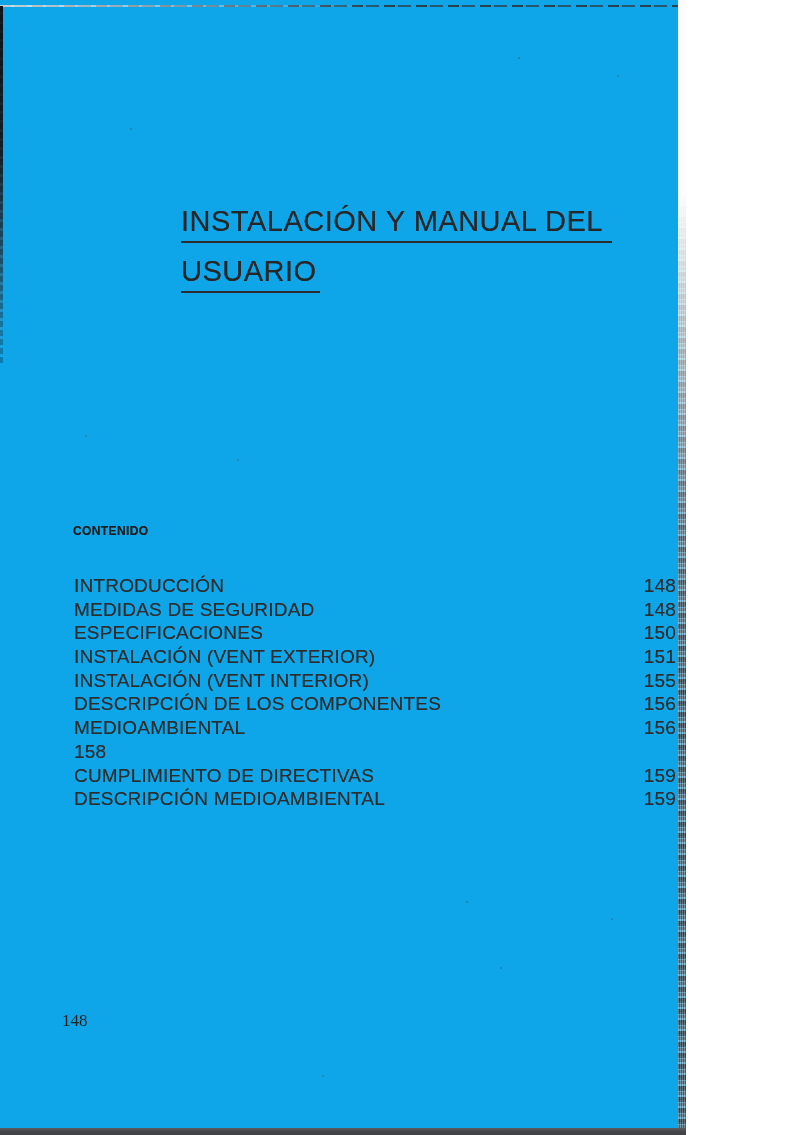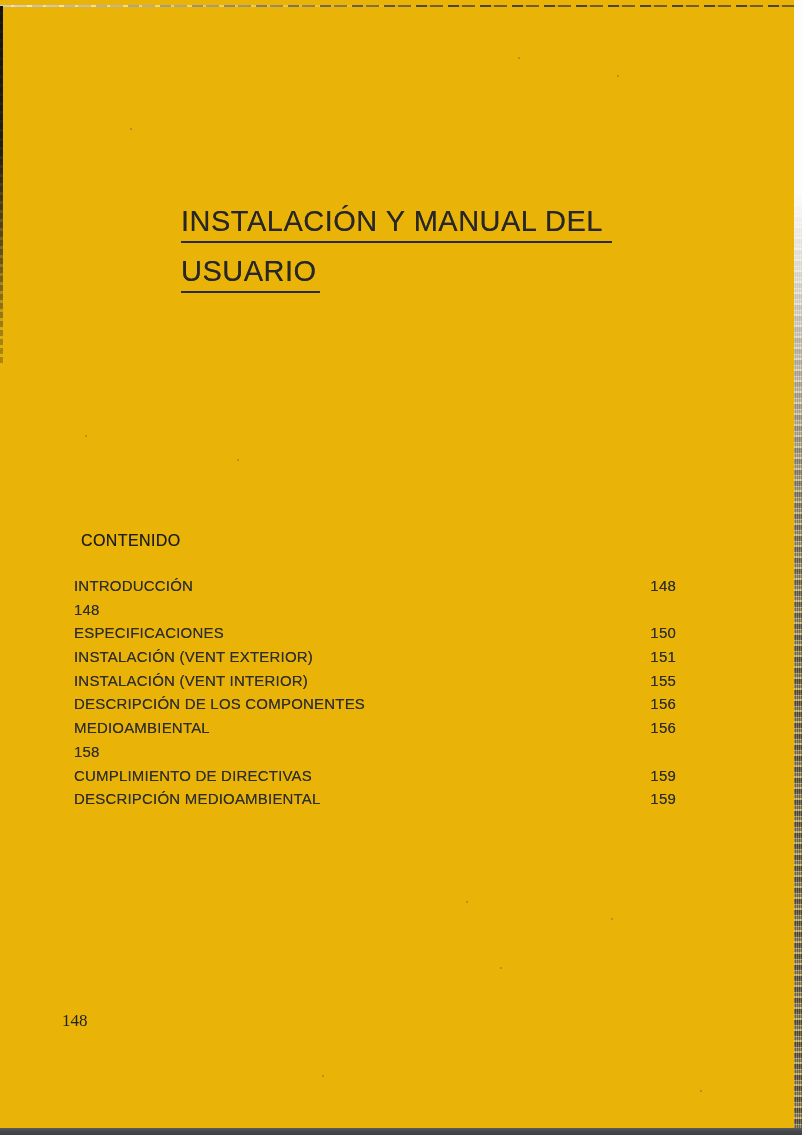--- a/index.html
+++ b/index.html
@@ -3,22 +3,22 @@
 <meta charset="utf-8">
 <style>
   html, body { margin: 0; padding: 0; }
   body {
     width: 802px; height: 1135px;
     background: #ffffff;
     font-family: "Liberation Sans", "DejaVu Sans", sans-serif;
   }
   .page {
     position: relative;
-    width: 802px; height: 1135px;
-    background: #eab308;
+    width: 686px; height: 1135px;
+    background: #0ea5e9;
     overflow: hidden;
     color: #2a2a2a;
   }
   
   .scan-edge-top {
     position: absolute; top: 5px; left: 0; right: 0; height: 2px;
     background:
       linear-gradient(90deg, rgba(252,252,252,0.75) 0%, rgba(252,252,252,0.35) 30%, rgba(252,252,252,0) 55%),
       repeating-linear-gradient(90deg,
         rgba(48,48,50,0.85) 0px, rgba(48,48,50,0.85) 11px,
@@ -67,32 +67,32 @@
   .title-line {
     display: table;
     padding: 0 9px 4px 0;
     border-bottom: 2.5px solid #2c2c2c;
     margin-bottom: 13px;
     white-space: nowrap;
   }
   .title-line-2 { padding-right: 3px; margin-top: 8px; }
   .contents-heading {
     position: absolute; left: 73px; top: 524px;
-    margin: 8px;
-    font-size: 16px; font-weight: 400; letter-spacing: 0.4px;
+    margin: 0;
+    font-size: 12px; font-weight: 700; letter-spacing: 0.4px;
     color: #1e1e1e;
     text-shadow: 0 0 0.5px rgba(30,30,30,0.7);
   }
   .toc {
     position: absolute; left: 74px; top: 574px; width: 602px;
   }
   .toc-row {
     display: flex; justify-content: space-between; align-items: baseline;
     height: 23.7px; line-height: 23.7px;
-    font-size: 15px; letter-spacing: 0.2px;
+    font-size: 19px; letter-spacing: 0.2px;
     color: #2d2d2d;
     text-shadow: 0 0 0.5px rgba(45,45,45,0.65);
     white-space: nowrap;
   }
   .toc-page { text-align: right; }
   .footer-page-number {
     position: absolute; left: 62px; top: 1011px;
     font-family: "Liberation Serif", "DejaVu Serif", serif;
     font-size: 17px; color: #222;
   }
@@ -123,20 +123,21 @@
   </h1>
 
   <h2 class="contents-heading">CONTENIDO</h2>
 
   <div class="toc">
     <div class="toc-row">
       <span class="toc-label">INTRODUCCIÓN</span>
       <span class="toc-page">148</span>
     </div>
     <div class="toc-row">
+      <span class="toc-label">MEDIDAS DE SEGURIDAD</span>
       <span class="toc-page">148</span>
     </div>
     <div class="toc-row">
       <span class="toc-label">ESPECIFICACIONES</span>
       <span class="toc-page">150</span>
     </div>
     <div class="toc-row">
       <span class="toc-label">INSTALACIÓN (VENT EXTERIOR)</span>
       <span class="toc-page">151</span>
     </div>

